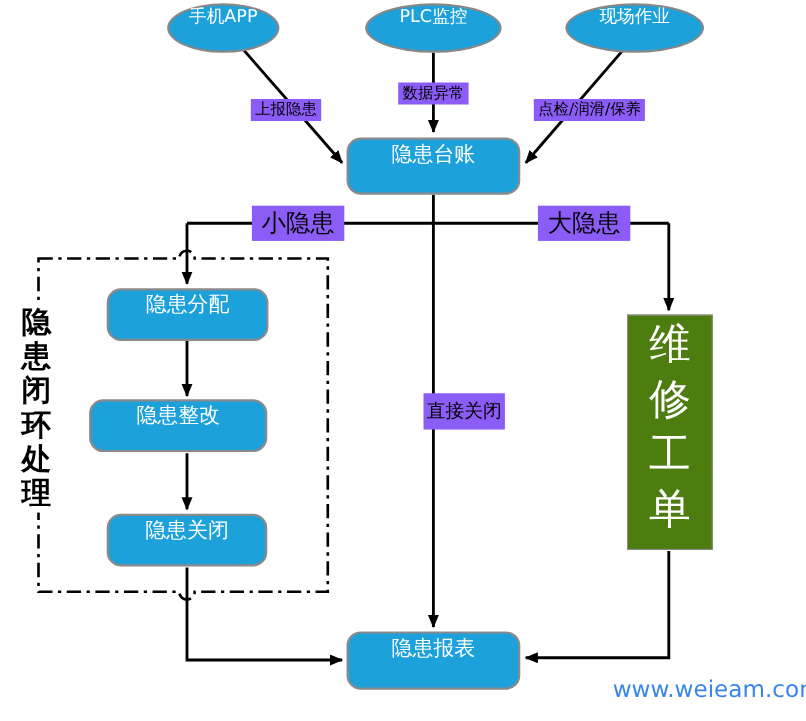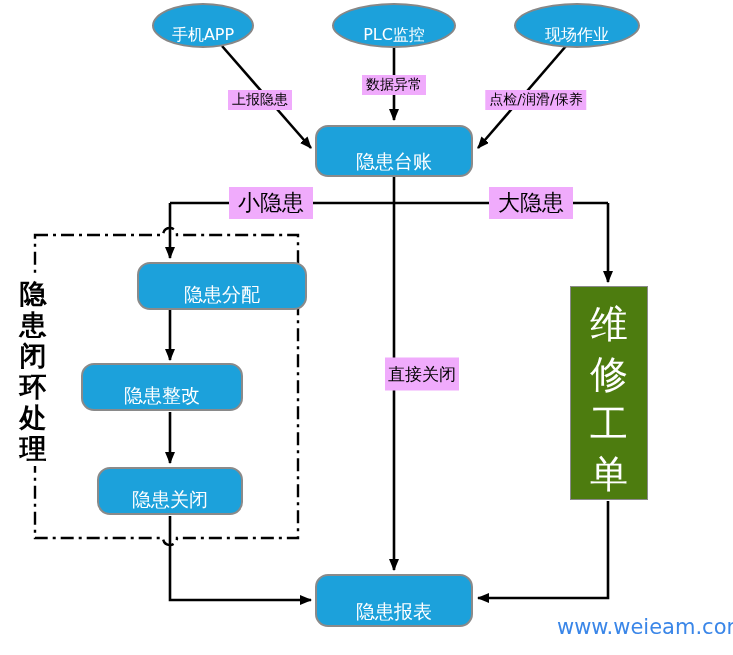--- a/index.html
+++ b/index.html
@@ -2,33 +2,33 @@
 <html><head>
 <meta charset="utf-8">
 <style>
   * { margin: 0; padding: 0; box-sizing: border-box; }
   html, body { width: 733px; height: 655px; background: #ffffff; }
   body { font-family: "DejaVu Sans", "Liberation Sans", sans-serif; position: relative; overflow: hidden; }
 
   .stage { position: absolute; left: 0; top: 0; width: 733px; height: 655px; }
   svg.wires { position: absolute; left: 0; top: 0; z-index: 1; }
 
-  .node { position: absolute; z-index: 2; display: flex; align-items: flex-end; justify-content: center;
+  .node { position: absolute; z-index: 2; display: flex; align-items: flex-start; justify-content: center;
           color: #ffffff; text-align: center; }
 
   .ellipse { background: #1CA1DB; border: 2px solid #878787; border-radius: 50%;
              font-size: 16px; }
 
   .rbox { background: #1CA1DB; border: 2px solid #8a8a8a; border-radius: 13px;
           font-size: 19px; }
 
   .workorder { background: #4d7c0f; border: 1px solid #8a8a8a; font-size: 38px; line-height: 50px; }
   .workorder .vtext { width: 42px; word-break: break-all; text-align: center; }
 
-  .edge-label { position: absolute; z-index: 3; background: #f0abfc; color: #000000;
+  .edge-label { position: absolute; z-index: 3; background: #8b5cf6; color: #000000;
                 font-size: 14px; white-space: nowrap; transform: translate(-50%, -50%);
                 padding: 1px 4px; text-align: center; }
   .edge-label.big { font-size: 22px; padding: 1px 9px; }
   .edge-label.mid { font-size: 17px; padding: 5px 3px; }
 
   .group-label { position: absolute; z-index: 3; left: 15px; top: 276px; width: 36px;
                  background: #ffffff; color: #000000; font-weight: bold; font-size: 27px;
                  line-height: 31px; text-align: center; word-break: break-all; padding: 2px 0; }
 
   .watermark { position: absolute; z-index: 3; left: 557px; top: 615px; width: 170px;
@@ -70,21 +70,21 @@
   <div class="node ellipse" style="left:332px; top:3px; width:124px; height:45px;">
     <span>PLC监控</span>
   </div>
   <div class="node rbox" style="left:315px; top:125px; width:158px; height:52px;">
     <span>隐患台账</span>
   </div>
 
   <div class="node ellipse" style="left:514px; top:3px; width:126px; height:45px;">
     <span>现场作业</span>
   </div>
-  <div class="node rbox" style="left:97px; top:262px; width:170px; height:48px;margin-left:40px;">
+  <div class="node rbox" style="left:97px; top:262px; width:147px; height:48px;">
     <span>隐患分配</span>
   </div>
   <div class="node rbox" style="left:81px; top:363px; width:162px; height:48px;">
     <span>隐患整改</span>
   </div>
   <div class="node rbox" style="left:97px; top:467px; width:146px; height:48px;">
     <span>隐患关闭</span>
   </div>
   <div class="node rbox" style="left:315px; top:574px; width:158px; height:53px;">
     <span>隐患报表</span>

